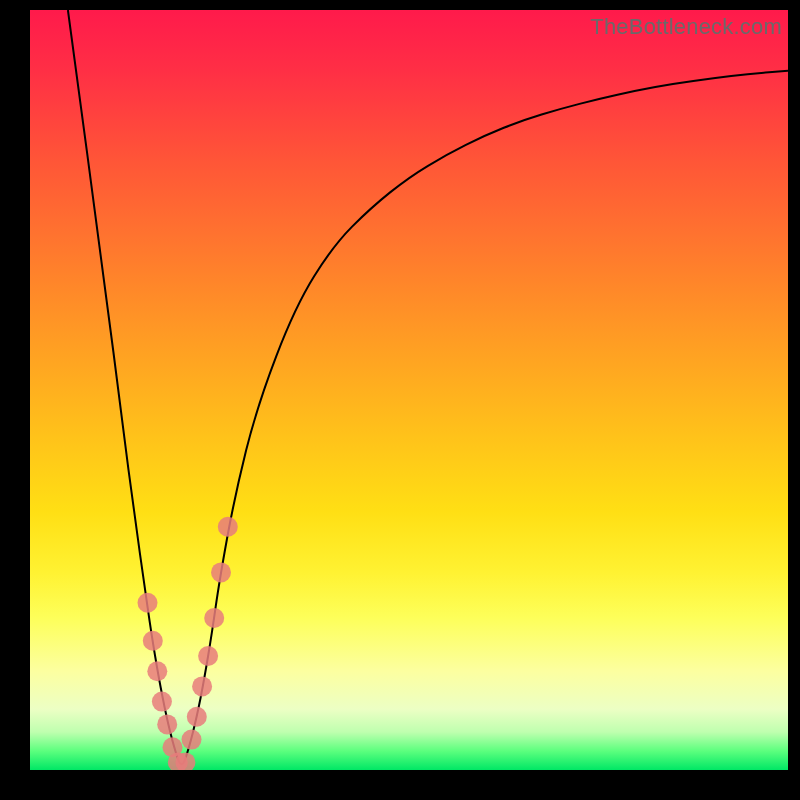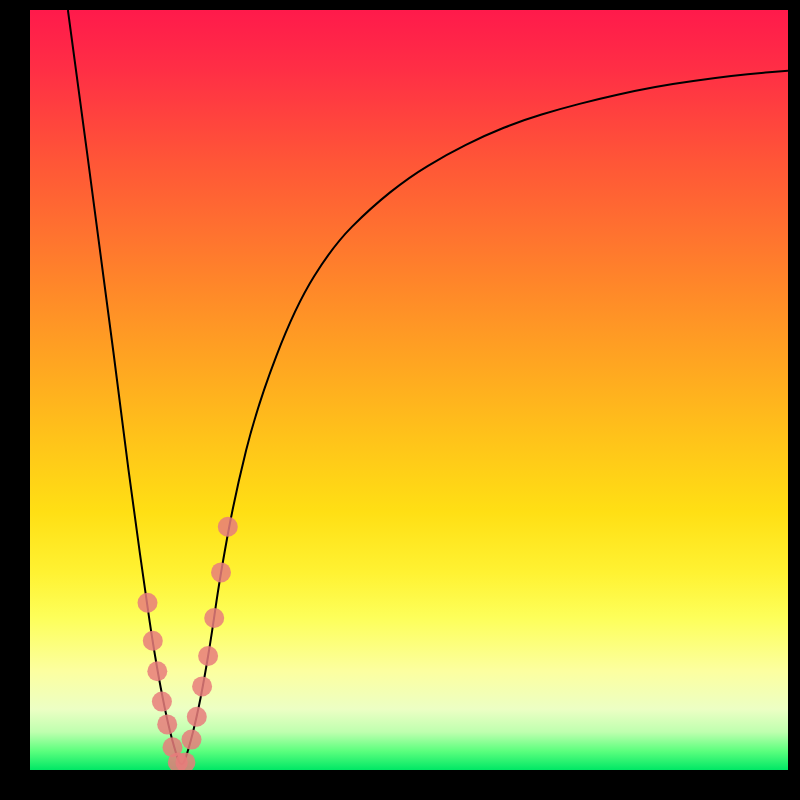--- a/index.html
+++ b/index.html
@@ -65,20 +65,21 @@
   .marker {
     fill: #e77c7b;
     fill-opacity: 0.85;
   }
 </style>
 </head>
 <body>
 
 <div class="frame">
   <div class="plot">
+    <span class="watermark">TheBottleneck.com</span>
     <svg viewBox="0 0 758 760">
       <path class="curve" d="M 37.9 0.0 Q 37.9 0.0 56.8 140.6 Q 75.8 281.2 83.4 342.0 Q 91.0 402.8 98.5 459.8 Q 106.1 516.8 109.9 543.4 Q 113.7 570.0 117.5 596.6 Q 121.3 623.2 125.1 646.0 Q 128.9 668.8 132.7 687.8 Q 136.4 706.8 140.2 722.0 Q 144.0 737.2 147.8 748.6 Q 151.6 760.0 155.4 748.6 Q 159.2 737.2 163.0 722.0 Q 166.8 706.8 170.6 687.8 Q 174.3 668.8 178.1 646.0 Q 181.9 623.2 185.7 596.6 Q 189.5 570.0 197.1 528.2 Q 204.7 486.4 216.0 440.8 Q 227.4 395.2 246.4 345.8 Q 265.3 296.4 284.3 266.0 Q 303.2 235.6 322.1 216.6 Q 341.1 197.6 360.1 182.4 Q 379.0 167.2 398.0 155.8 Q 416.9 144.4 435.9 134.9 Q 454.8 125.4 473.8 117.8 Q 492.7 110.2 511.6 104.5 Q 530.6 98.8 549.5 93.9 Q 568.5 88.9 587.5 84.7 Q 606.4 80.6 625.3 77.1 Q 644.3 73.7 663.3 71.1 Q 682.2 68.4 701.2 66.1 Q 720.1 63.8 739.0 62.3 T 758.0 60.8"></path>
       <g>
           <circle class="marker" cx="117.5" cy="592.8" r="10"></circle>
           <circle class="marker" cx="122.8" cy="630.8" r="10"></circle>
           <circle class="marker" cx="127.3" cy="661.2" r="10"></circle>
           <circle class="marker" cx="131.9" cy="691.6" r="10"></circle>
           <circle class="marker" cx="137.2" cy="714.4" r="10"></circle>
           <circle class="marker" cx="142.5" cy="737.2" r="10"></circle>
           <circle class="marker" cx="147.8" cy="752.4" r="10"></circle>

